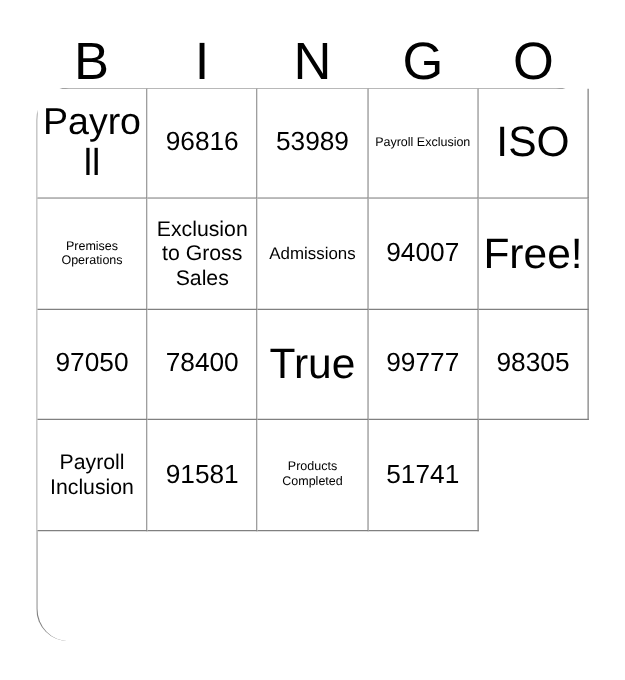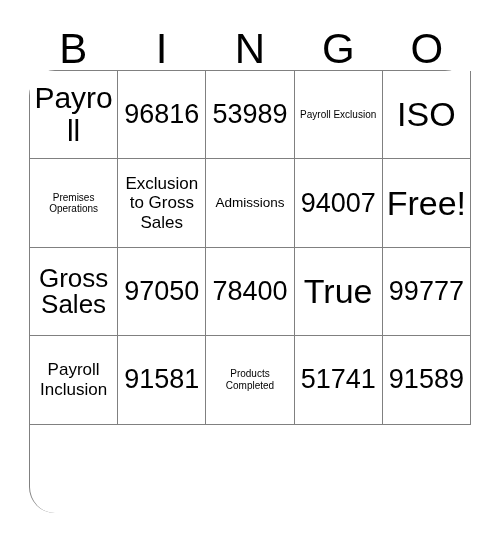--- a/index.html
+++ b/index.html
@@ -81,21 +81,21 @@
     display: block;
     text-align: center;
     line-height: 1.08;
     width: 100%;
     word-wrap: break-word;
   }
 
   
   .cell[data-size="xl"]   .cell-text { font-size: 34px; }
   .cell[data-size="lg"]   .cell-text { font-size: 30px; }
-  .cell[data-size="num"]  .cell-text { font-size: 27px; }
+  .cell[data-size="num"]  .cell-text { font-size: 21px; }
   .cell[data-size="md"]   .cell-text { font-size: 26px; line-height: 1.02; }
   .cell[data-size="sm"]   .cell-text { font-size: 17px; line-height: 1.15; }
   .cell[data-size="xs"]   .cell-text { font-size: 10px; line-height: 1.15; }
   .cell[data-size="xxs"]  .cell-text { font-size: 13.5px; line-height: 1.15; }
 </style>
 </head>
 <body>
 
 <div class="bingo-card">
 
@@ -144,47 +144,44 @@
 
     <div class="cell" data-size="xxs">
       <span class="cell-text">Admissions</span>
     </div>
     <div class="cell" data-size="num">
       <span class="cell-text">94007</span>
     </div>
     <div class="cell" data-size="xl">
       <span class="cell-text">Free!</span>
     </div>
-    <div class="cell" data-size="md">
-      <span class="cell-text">Gross Sales</span>
-    </div>
     <div class="cell" data-size="num">
       <span class="cell-text">97050</span>
     </div>
 
     <div class="cell" data-size="num">
       <span class="cell-text">78400</span>
     </div>
     <div class="cell" data-size="xl">
       <span class="cell-text">True</span>
     </div>
     <div class="cell" data-size="num">
       <span class="cell-text">99777</span>
+    </div>
+    <div class="cell" data-size="num">
+      <span class="cell-text">98305</span>
     </div>
 
     <div class="cell" data-size="sm">
       <span class="cell-text">Payroll Inclusion</span>
     </div>
     <div class="cell" data-size="num">
       <span class="cell-text">91581</span>
     </div>
     <div class="cell" data-size="xs">
       <span class="cell-text">Products Completed</span>
     </div>
     <div class="cell" data-size="num">
       <span class="cell-text">51741</span>
     </div>
-    <div class="cell" data-size="num">
-      <span class="cell-text">91589</span>
-    </div>
 
   </div>
 </div>
 
 </body></html>

